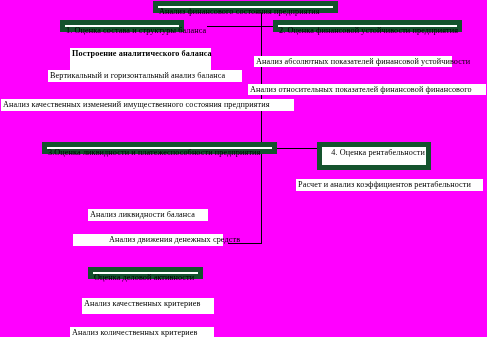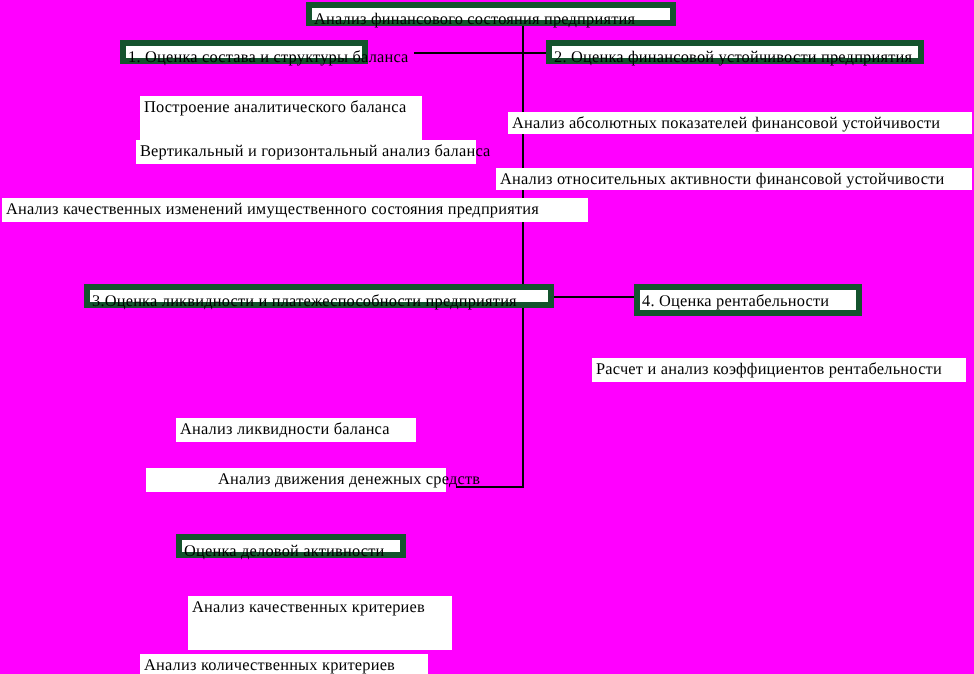--- a/index.html
+++ b/index.html
@@ -25,21 +25,21 @@
     background: #FFFFFF;
     color: #000000;
     font-size: 8.2px;
     line-height: 11px;
     white-space: nowrap;
     box-sizing: border-box;
     padding: 0 2px;
     letter-spacing: 0.1px;
   }
   .node.bordered {
-    border: 3px solid #14532d;
+    border: 5px solid #14532d;
     padding: 0 1px;
   }
   .node.plain {
     border: none;
   }
   .conn {
     position: absolute;
     background: #000000;
   }
   .conn.h { height: 1px; }
@@ -57,40 +57,40 @@
   <div class="conn h" style="left:261px; top:148px; width:57px;"></div>
   <div class="conn v" style="left:261px; top:148px; height:96px;"></div>
   <div class="conn h" style="left:228px; top:243px; width:34px;"></div>
 
   <div class="node bordered" style="left:153px; top:1px; width:185px; height:12px;">Анализ финансового состояния предприятия</div>
 
   <div class="node bordered" style="left:60px; top:20px; width:124px; height:12px;">1. Оценка состава и структуры баланса</div>
 
   <div class="node bordered" style="left:273px; top:20px; width:189px; height:12px;">2. Оценка финансовой устойчивости предприятия</div>
 
-  <div class="node plain" style="left:70px; top:48px; width:141px; height:28px;">Построение аналитического баланса</div>
+  <div class="node plain" style="left:70px; top:48px; width:141px; height:28px;font-weight:bold;">Построение аналитического баланса</div>
 
-  <div class="node plain" style="left:254px; top:56px; width:232px; height:11px;">Анализ абсолютных показателей финансовой устойчивости</div>
+  <div class="node plain" style="left:254px; top:56px; width:198px; height:11px;">Анализ абсолютных показателей финансовой устойчивости</div>
 
-  <div class="node plain" style="left:48px; top:70px; width:170px; height:12px;margin-left:20px;">Вертикальный и горизонтальный анализ баланса</div>
+  <div class="node plain" style="left:48px; top:70px; width:194px; height:12px;">Вертикальный и горизонтальный анализ баланса</div>
 
-  <div class="node plain" style="left:248px; top:84px; width:238px; height:11px;">Анализ относительных активности финансовой устойчивости</div>
+  <div class="node plain" style="left:248px; top:84px; width:238px; height:11px;">Анализ относительных показателей финансовой финансового</div>
 
   <div class="node plain" style="left:1px; top:99px; width:293px; height:12px;">Анализ качественных изменений имущественного состояния предприятия</div>
 
   <div class="node bordered" style="left:42px; top:142px; width:235px; height:12px;">3.Оценка ликвидности и платежеспособности предприятия</div>
 
-  <div class="node bordered" style="left:317px; top:142px; width:114px; height:16px;">4. Оценка рентабельности</div>
+  <div class="node bordered" style="left:317px; top:142px; width:114px; height:28px;text-align:right;">4. Оценка рентабельности</div>
 
 
   <div class="node plain" style="left:296px; top:179px; width:187px; height:12px;">Расчет и анализ коэффициентов рентабельности</div>
 
   <div class="node plain" style="left:88px; top:209px; width:120px; height:12px;">Анализ ликвидности баланса</div>
 
   <div class="node plain" style="left:73px; top:234px; width:150px; height:12px;padding-left:36px;">Анализ движения денежных средств</div>
 
   <div class="node bordered" style="left:88px; top:267px; width:115px; height:12px;">Оценка деловой активности</div>
 
-  <div class="node plain" style="left:94px; top:298px; width:132px; height:27px;">Анализ качественных критериев</div>
+  <div class="node plain" style="left:82px; top:298px; width:132px; height:16px;">Анализ качественных критериев</div>
 
   <div class="node plain" style="left:70px; top:327px; width:144px; height:12px;">Анализ количественных критериев</div>
 
 </div>
 
 </body></html>

